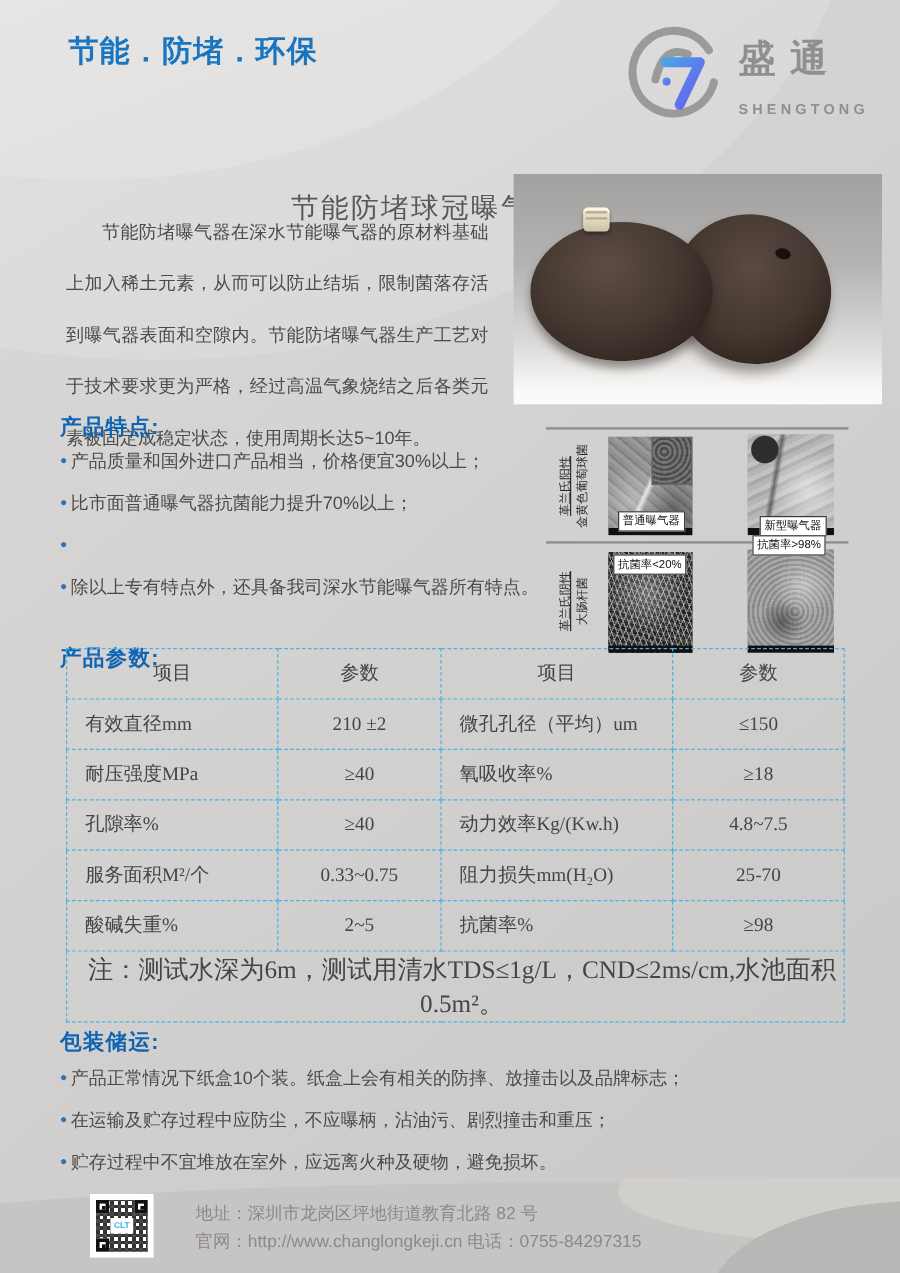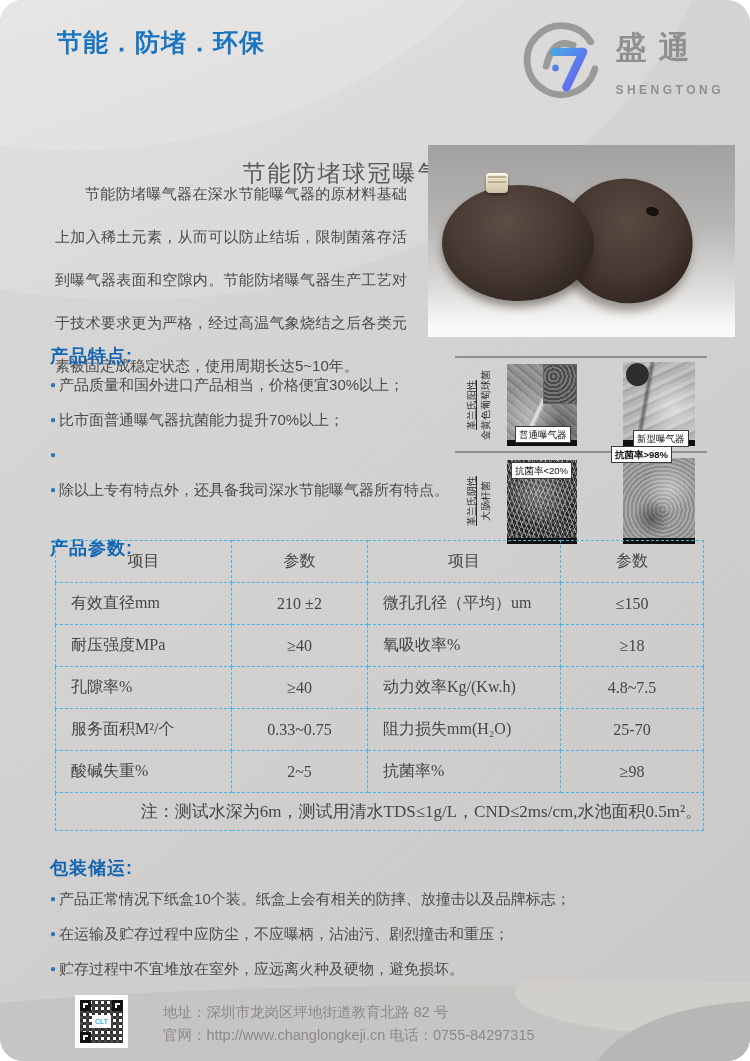--- a/index.html
+++ b/index.html
@@ -1,18 +1,18 @@
 <!DOCTYPE html>
 <html><head>
 <meta charset="utf-8">
 <style>
   html,body{margin:0;padding:0;}
   body{font-family:"Liberation Sans","DejaVu Sans",sans-serif;}
   .page{position:relative;width:750px;height:1061px;overflow:hidden;
-        background:linear-gradient(140deg,#dad9d7 0%,#d1d0ce 55%,#c9c8c6 100%);border-radius:23px;}
+        background:linear-gradient(140deg,#dad9d7 0%,#d1d0ce 55%,#c9c8c6 100%);}
   
   .swoosh-a{position:absolute;left:-460px;top:-560px;width:1180px;height:860px;border-radius:50%;
             background:linear-gradient(150deg,#e3e2e0 40%,#dcdbd9 75%,#d6d5d3 100%);}
   .swoosh-b{position:absolute;left:-420px;top:-620px;width:990px;height:770px;border-radius:50%;
             background:linear-gradient(160deg,#eceBe9 30%,#e6e5e3 70%,#dfdedc 100%);}
   
   .tagline{position:absolute;left:57px;top:26px;font-size:25px;font-weight:bold;color:#1a75c0;letter-spacing:1px;}
   .logo{position:absolute;right:26px;top:20px;display:flex;align-items:center;}
   .logo-text{margin-left:10px;color:#8f8f8d;}
   .logo-cn{font-size:31px;font-weight:bold;letter-spacing:12px;line-height:34px;white-space:nowrap;}
@@ -74,21 +74,21 @@
       repeating-radial-gradient(circle at 55% 60%,#a8a8a8 0 2px,#8a8a8a 2px 4px);}
   .caption{position:absolute;background:#fff;border:1px solid #3a3a3a;color:#111;
            font-size:9.5px;line-height:13px;padding:1px 3px;white-space:nowrap;z-index:3;}
   
   .ptable{position:absolute;left:55px;top:540px;width:648px;border-collapse:collapse;
           font-size:16px;color:#454545;table-layout:fixed;font-family:Liberation Serif, serif;}
   .ptable th,.ptable td{border:1.5px dashed #45b4e6;height:39px;font-weight:normal;}
   .ptable th{text-align:center;}
   .ptable td.item{text-align:left;padding-left:15px;}
   .ptable td.val{text-align:center;}
-  .ptable td.note{height:35px;text-align:right;padding-left:12px;font-size:17px;}
+  .ptable td.note{height:35px;text-align:center;padding-left:12px;font-size:21px;}
   
   .footer-svg{position:absolute;left:0;bottom:0;}
   .qr{position:absolute;left:78px;top:998px;width:47px;height:47px;background:#fff;
       box-shadow:0 0 0 3px #fff;}
   .qr-mesh{position:absolute;inset:2px;background-image:
       repeating-linear-gradient(0deg,#1c1c1c 0 3px,transparent 3px 6px),
       repeating-linear-gradient(90deg,#1c1c1c 0 3px,transparent 3px 6px);
       background-blend-mode:screen;opacity:.9;}
   .qr-f{position:absolute;width:11px;height:11px;border:3px solid #111;background:#fff;box-sizing:border-box;}
   .qr-f:after{content:"";position:absolute;left:2px;top:2px;width:3px;height:3px;background:#111;}
@@ -171,21 +171,21 @@
     </div>
     <div class="sem sem-a" style="left:52px;top:6px;width:70px;height:82px;">
       <div class="sem-a-inset"></div>
     </div>
     <div class="sem sem-b" style="left:168px;top:4px;width:72px;height:84px;"></div>
     <div class="sem sem-c" style="left:52px;top:102px;width:70px;height:84px;"></div>
     <div class="sem sem-d" style="left:168px;top:100px;width:72px;height:86px;"></div>
     <div class="caption" style="left:60px;top:68px;">普通曝气器</div>
     <div class="caption" style="left:178px;top:72px;">新型曝气器</div>
     <div class="caption" style="left:56px;top:104px;">抗菌率&lt;20%</div>
-    <div class="caption" style="left:156px;top:88px;font-weight:bold;">抗菌率&gt;98%</div>
+    <div class="caption" style="left:172px;top:88px;">抗菌率&gt;98%</div>
   </div>
 
   <div class="sec-head" style="left:50px;top:536px;">产品参数:</div>
   <table class="ptable">
     <colgroup>
         <col style="width:176px">
         <col style="width:136px">
         <col style="width:193px">
         <col style="width:143px">
       </colgroup>

